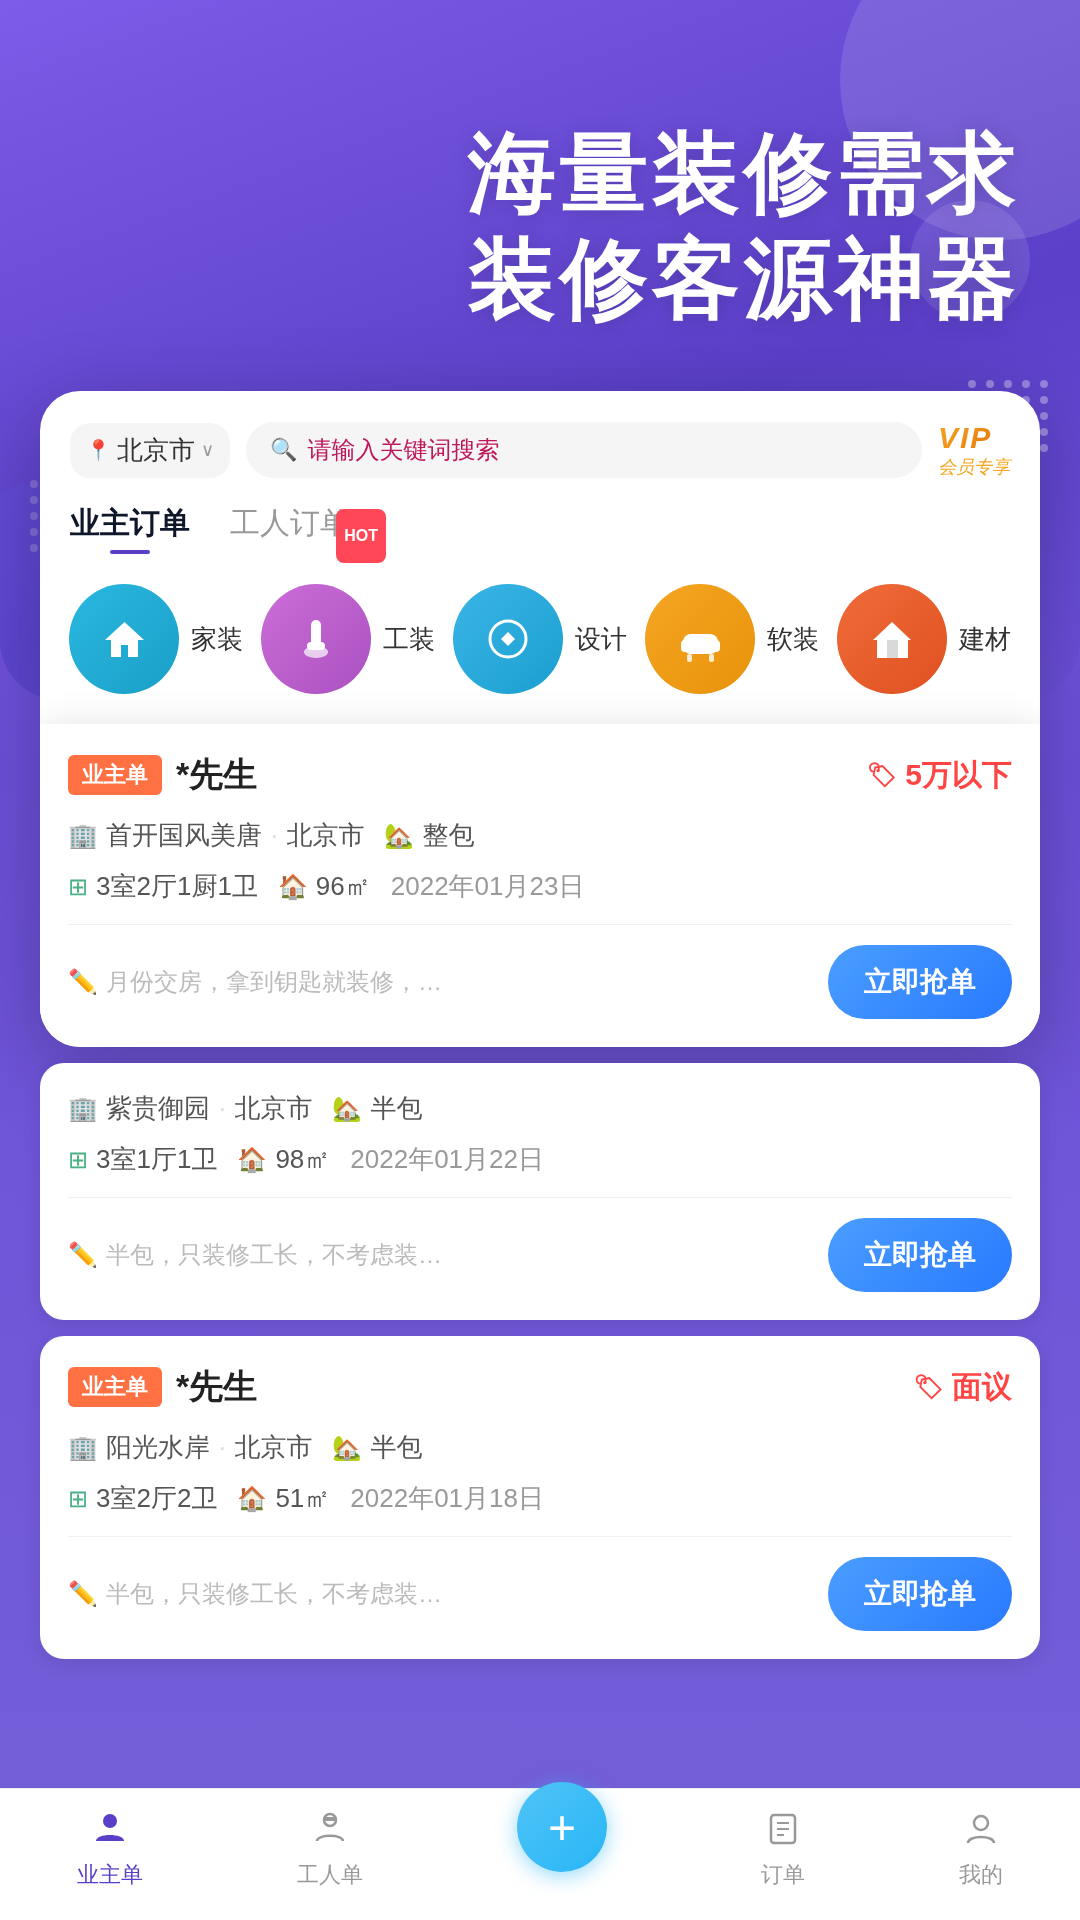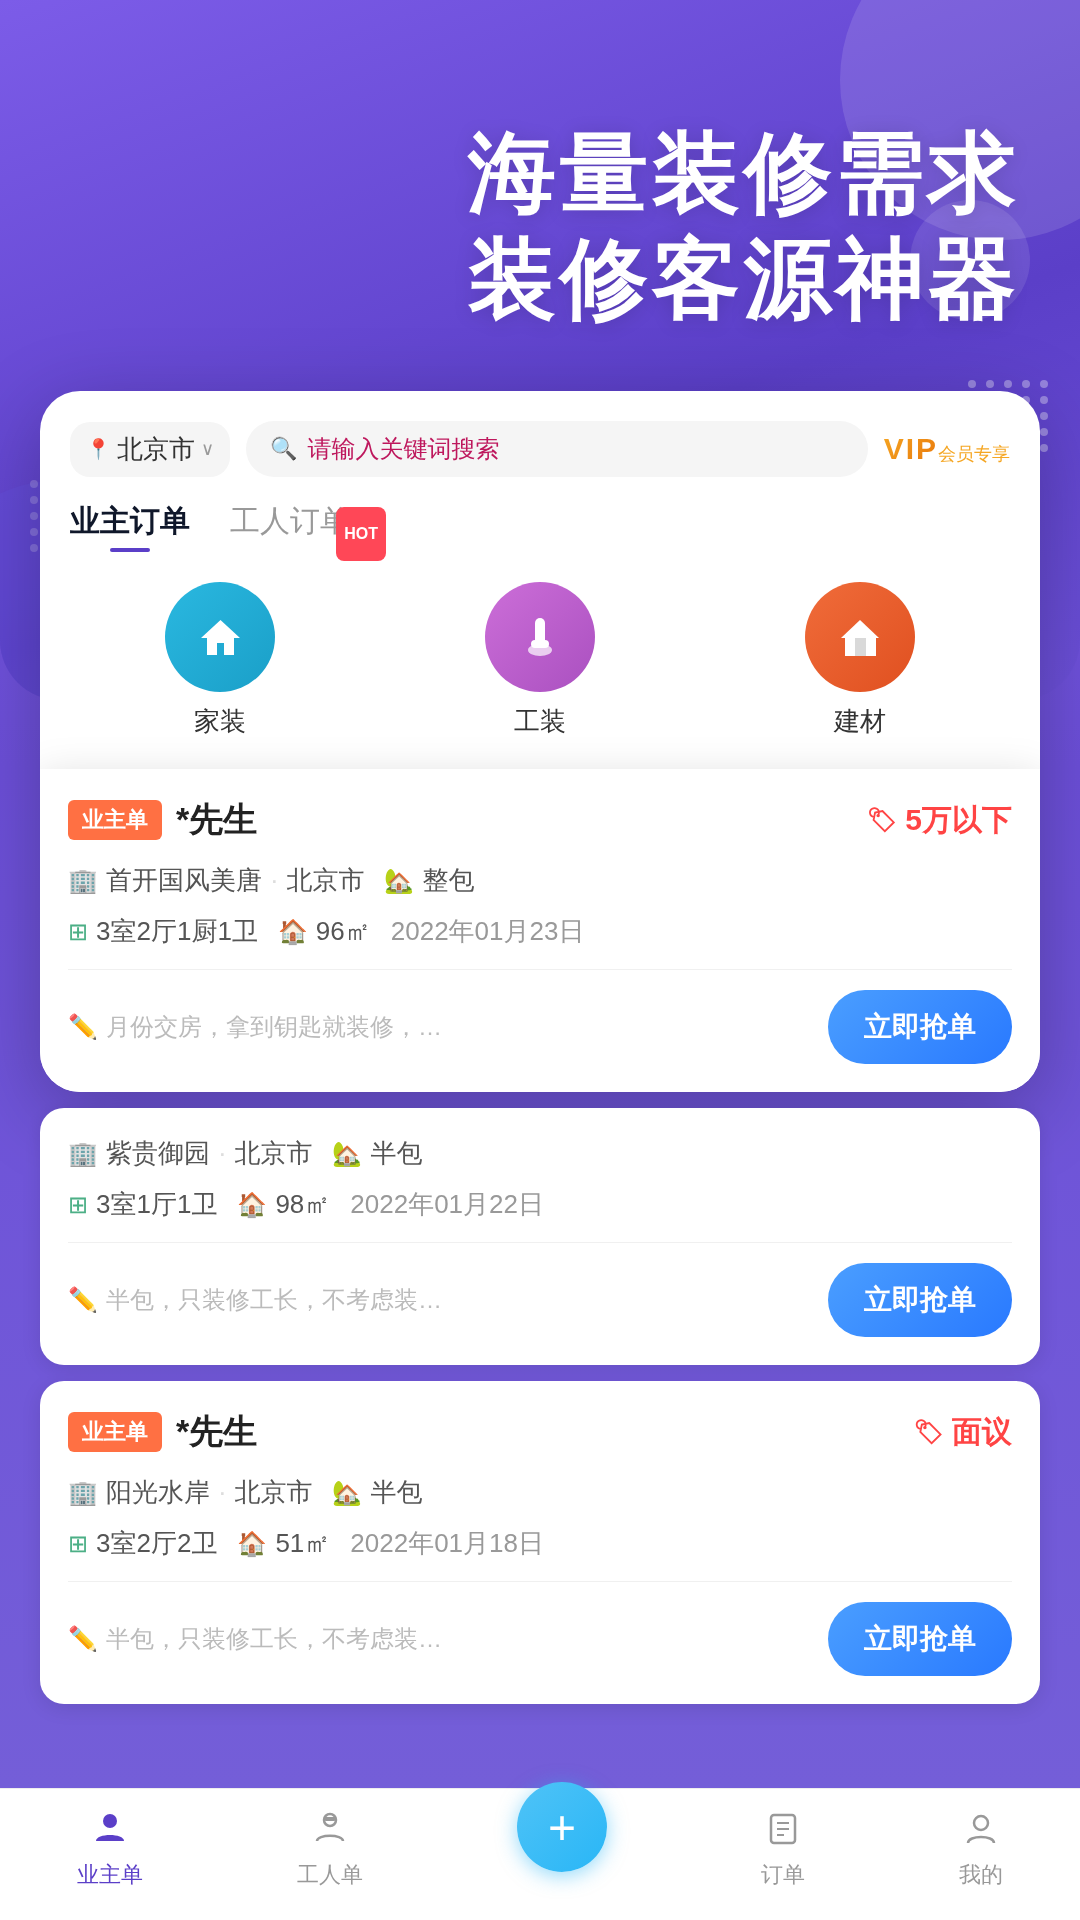--- a/index.html
+++ b/index.html
@@ -145,23 +145,24 @@
     .search-icon {
       color: #bbb;
       font-size: 22px;
     }
     .search-placeholder {
       color: #be185d;
       font-size: 24px;
     }
     .vip-badge {
       display: flex;
-      flex-direction: row;
-      align-items: flex-end;
+      flex-direction: column;
+      align-items: flex-start;
       cursor: pointer;
+      font-style: italic;
     }
     .vip-text {
       font-size: 30px;
       font-weight: 900;
       background: linear-gradient(135deg, #f5a623, #e8760a);
       -webkit-background-clip: text;
       -webkit-text-fill-color: transparent;
       background-clip: text;
       letter-spacing: 2px;
     }
@@ -208,21 +209,21 @@
     }
 
     
     .categories {
       padding: 30px 20px 30px 20px;
       display: flex;
       justify-content: space-around;
     }
     .cat-item {
       display: flex;
-      flex-direction: column;
+      flex-direction: row;
       align-items: center;
       gap: 12px;
       cursor: pointer;
     }
     .cat-icon {
       width: 110px; height: 110px;
       border-radius: 50%;
       display: flex;
       align-items: center;
       justify-content: center;
@@ -504,20 +505,42 @@
         <div class="cat-icon" style="background: linear-gradient(135deg, #cc6ed8, #aa50c0);">
           <svg width="55" height="55" viewBox="0 0 55 55" fill="none">
             <rect x="22" y="8" width="10" height="30" rx="5" fill="white"></rect>
             <ellipse cx="27" cy="40" rx="12" ry="6" fill="white" opacity="0.7"></ellipse>
             <rect x="18" y="30" width="18" height="8" rx="4" fill="white"></rect>
           </svg>
         </div>
         <span class="cat-label">工装</span>
       </div>
       <div class="cat-item">
+        <div class="cat-icon" style="background: linear-gradient(135deg, #3ab5e6, #1a9fd0);">
+          <svg width="55" height="55" viewBox="0 0 55 55" fill="none">
+            <circle cx="27" cy="27" r="18" stroke="white" stroke-width="3" fill="none"></circle>
+            <path d="M20 27 L27 20 L34 27 L27 34 Z" fill="white"></path>
+            <circle cx="27" cy="27" r="4" fill="white"></circle>
+          </svg>
+        </div>
+        <span class="cat-label">设计</span>
+      </div>
+      <div class="cat-item">
+        <div class="cat-icon" style="background: linear-gradient(135deg, #f5a623, #e8920a);">
+          <svg width="55" height="55" viewBox="0 0 55 55" fill="none">
+            <rect x="10" y="22" width="35" height="20" rx="8" fill="white"></rect>
+            <rect x="8" y="28" width="8" height="12" rx="4" fill="white"></rect>
+            <rect x="39" y="28" width="8" height="12" rx="4" fill="white"></rect>
+            <rect x="14" y="42" width="5" height="8" rx="2" fill="white" opacity="0.8"></rect>
+            <rect x="36" y="42" width="5" height="8" rx="2" fill="white" opacity="0.8"></rect>
+          </svg>
+        </div>
+        <span class="cat-label">软装</span>
+      </div>
+      <div class="cat-item">
         <div class="cat-icon" style="background: linear-gradient(135deg, #f06c3a, #e05020);">
           <svg width="55" height="55" viewBox="0 0 55 55" fill="none">
             <rect x="12" y="28" width="31" height="18" fill="white"></rect>
             <polygon points="27,10 8,28 46,28" fill="white"></polygon>
             <rect x="22" y="28" width="11" height="18" fill="rgba(0,0,0,0.15)"></rect>
           </svg>
         </div>
         <span class="cat-label">建材</span>
       </div>
     </div>

